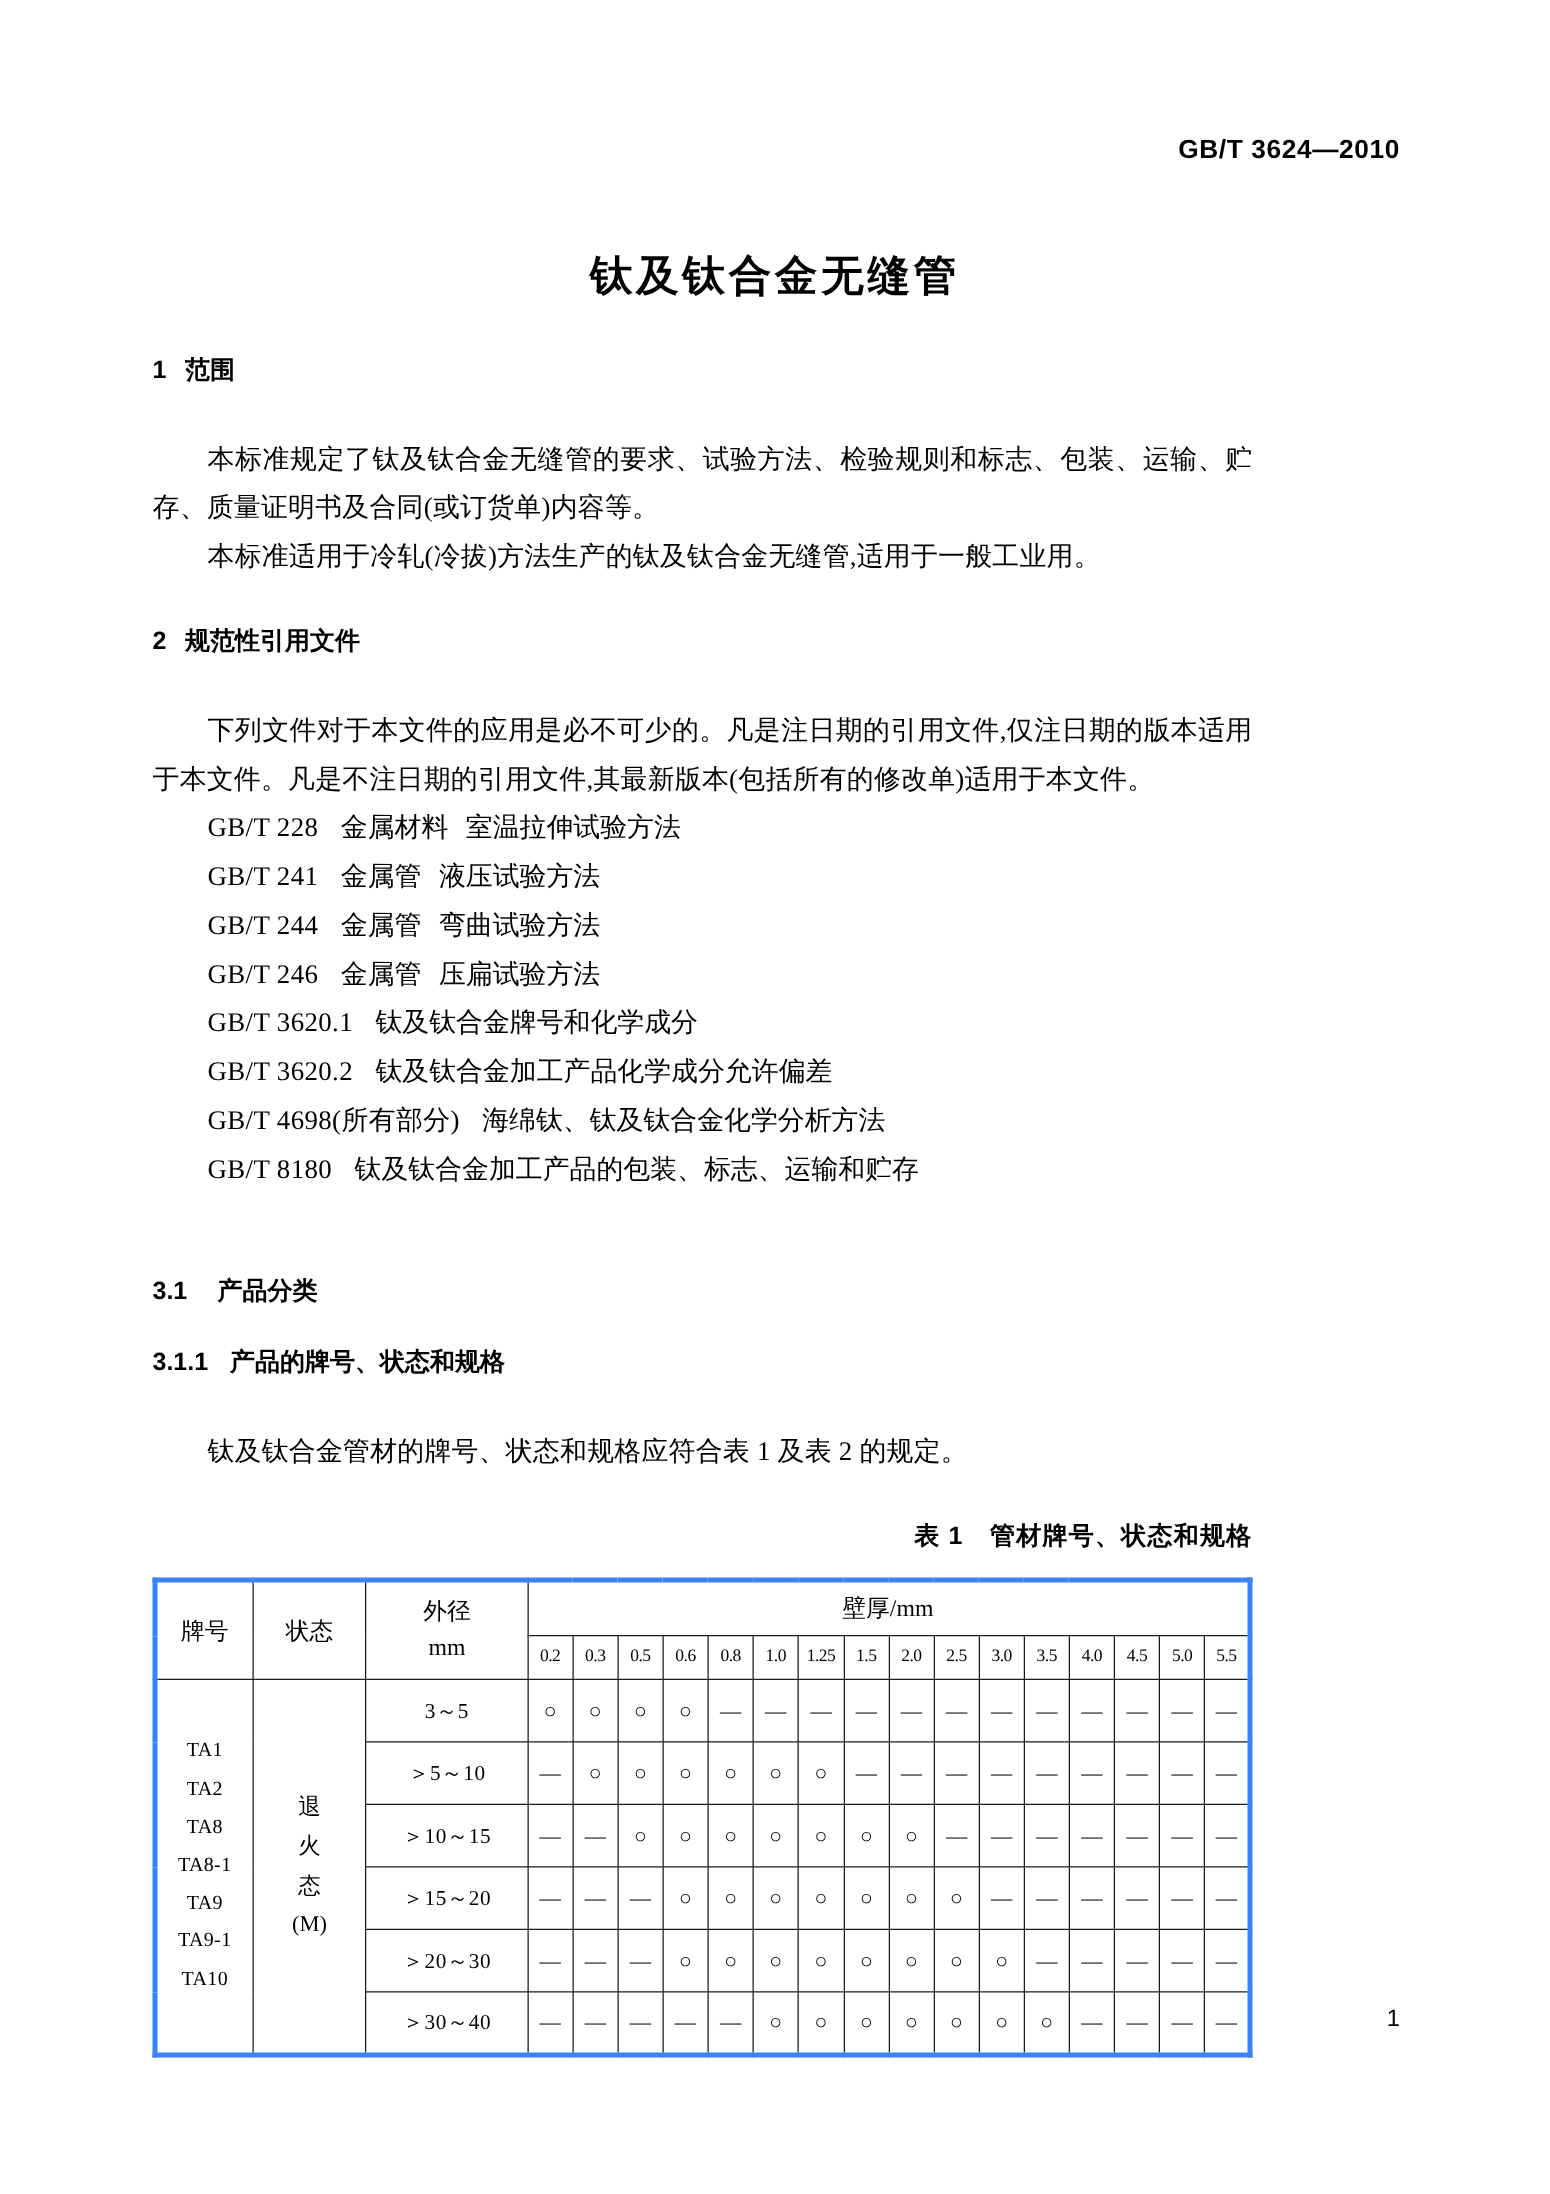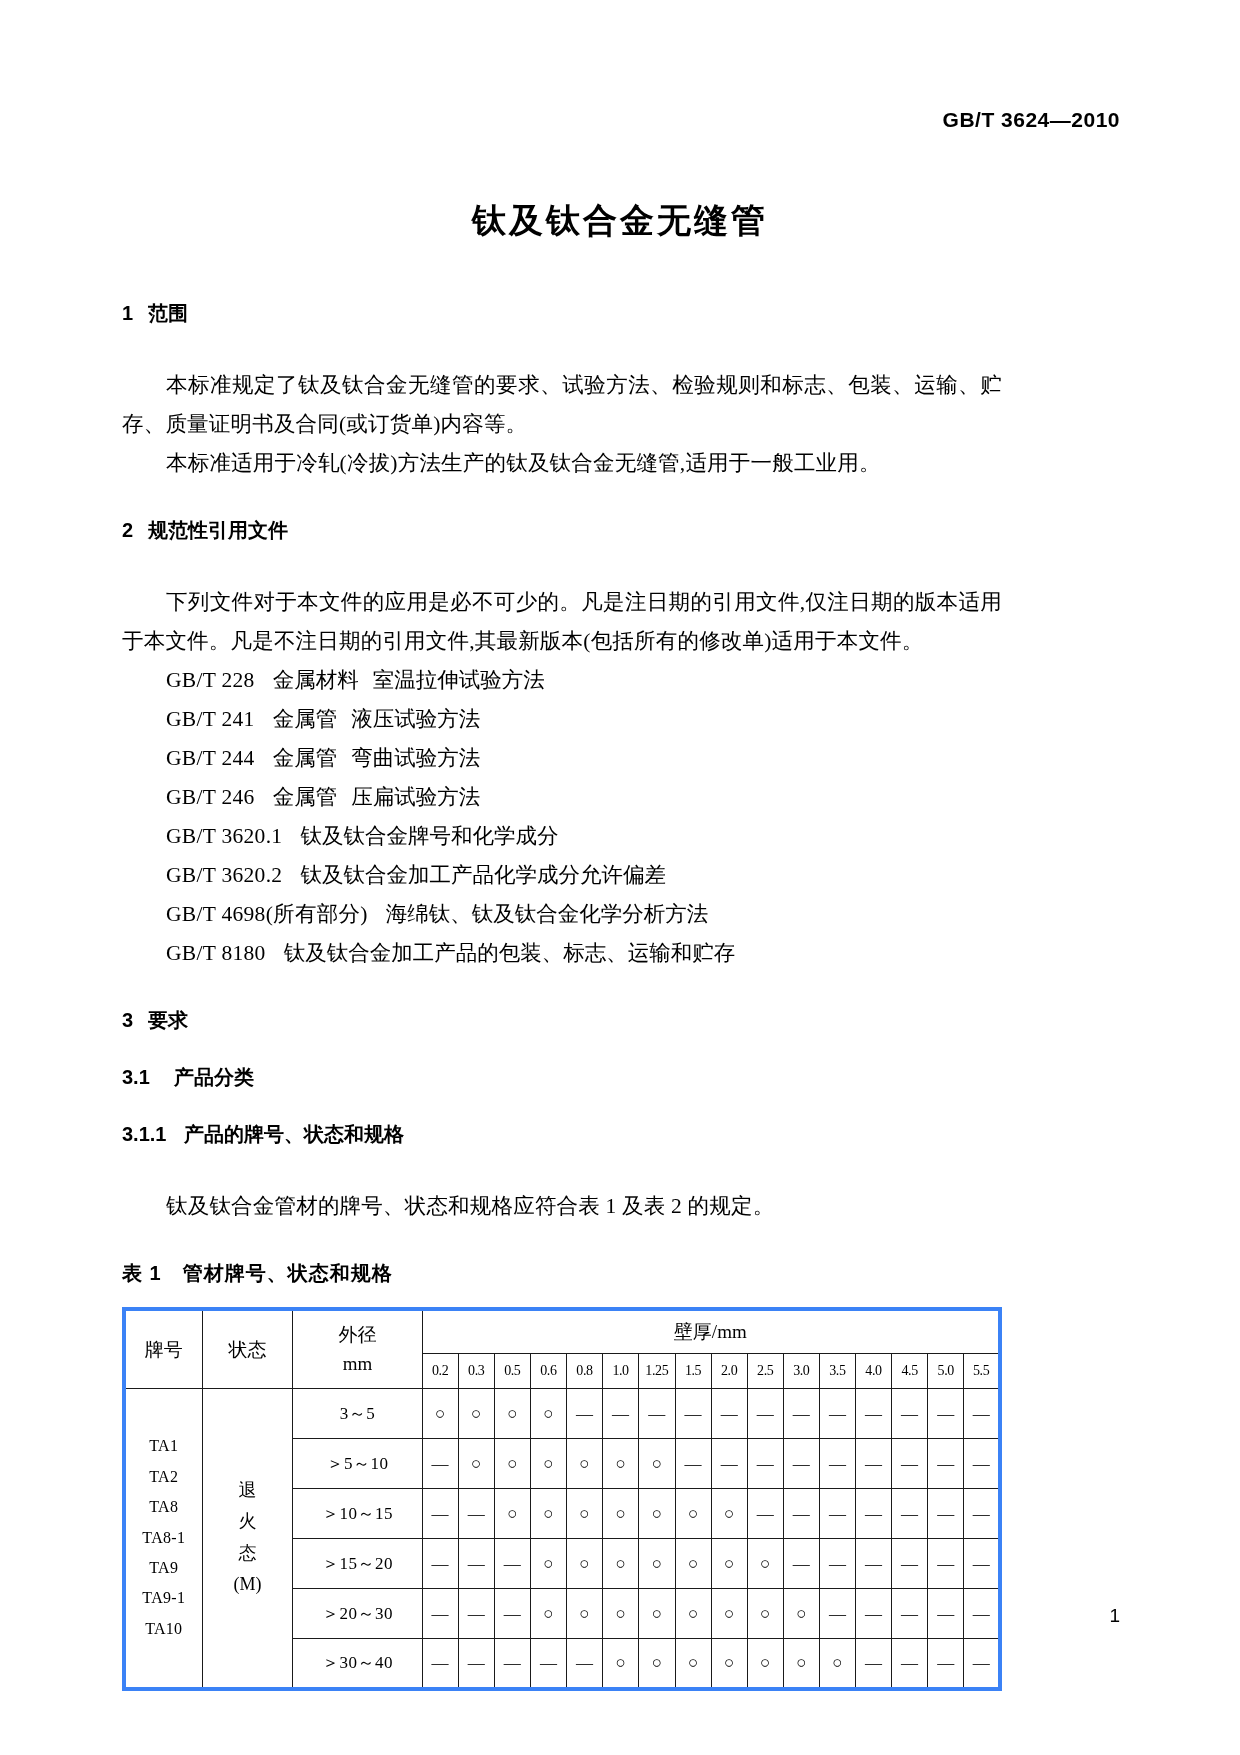--- a/index.html
+++ b/index.html
@@ -22,21 +22,21 @@
 
   
   .doc-title {
     position:absolute; top:198px; left:0; width:1240px;
     text-align:center;
     font-family:"DejaVu Sans","Liberation Sans",sans-serif;
     font-size:34px; font-weight:700; letter-spacing:3px;
   }
 
   
-  .content { position:absolute; top:300px; left:122px; width:880px; }
+  .content { position:absolute; top:282px; left:122px; width:880px; }
 
   h2.sec {
     font-family:"Liberation Sans","DejaVu Sans",sans-serif;
     font-size:20px; font-weight:700;
     margin:0; padding:0;
   }
   .sec-num { display:inline-block; min-width:26px; }
   .sec-num.two { min-width:52px; }
   .sec-num.three { min-width:62px; }
 
@@ -54,21 +54,21 @@
   ul.refs li {
     font-size:21.5px; line-height:39px;
     padding-left:44px; white-space:nowrap;
   }
   .ref-code { letter-spacing:.3px; }
   .ref-sp { display:inline-block; width:18px; }
   .ref-sp-s { display:inline-block; width:14px; }
 
   
   .tbl-caption {
-    text-align:left;
+    text-align:right;
     font-family:"Liberation Sans","DejaVu Sans",sans-serif;
     font-size:20px; font-weight:700; letter-spacing:1px;
     margin:0;
   }
 
   
   .tbl-wrap { margin-top:20px; display:flex; justify-content:center; }
   table.spec {
     border-collapse:collapse;
     font-size:16px;
@@ -152,23 +152,20 @@
       <li><span class="ref-code">GB/T 244</span><span class="ref-sp"></span><span>金属管</span><span class="ref-sp-s"></span><span>弯曲试验方法</span></li>
       <li><span class="ref-code">GB/T 246</span><span class="ref-sp"></span><span>金属管</span><span class="ref-sp-s"></span><span>压扁试验方法</span></li>
       <li><span class="ref-code">GB/T 3620.1</span><span class="ref-sp"></span><span>钛及钛合金牌号和化学成分</span></li>
       <li><span class="ref-code">GB/T 3620.2</span><span class="ref-sp"></span><span>钛及钛合金加工产品化学成分允许偏差</span></li>
       <li><span class="ref-code">GB/T 4698(所有部分)</span><span class="ref-sp"></span><span>海绵钛、钛及钛合金化学分析方法</span></li>
       <li><span class="ref-code">GB/T 8180</span><span class="ref-sp"></span><span>钛及钛合金加工产品的包装、标志、运输和贮存</span></li>
     </ul>
 
     <div class="gap-c"></div>
 
-    <h2 class="sec">
-      <span class="sec-num">3</span><span>要求</span>
-    </h2>
 
     <div class="gap-b"></div>
 
     <h2 class="sec">
       <span class="sec-num two">3.1</span><span>产品分类</span>
     </h2>
 
     <div class="gap-b"></div>
 
     <h2 class="sec">

